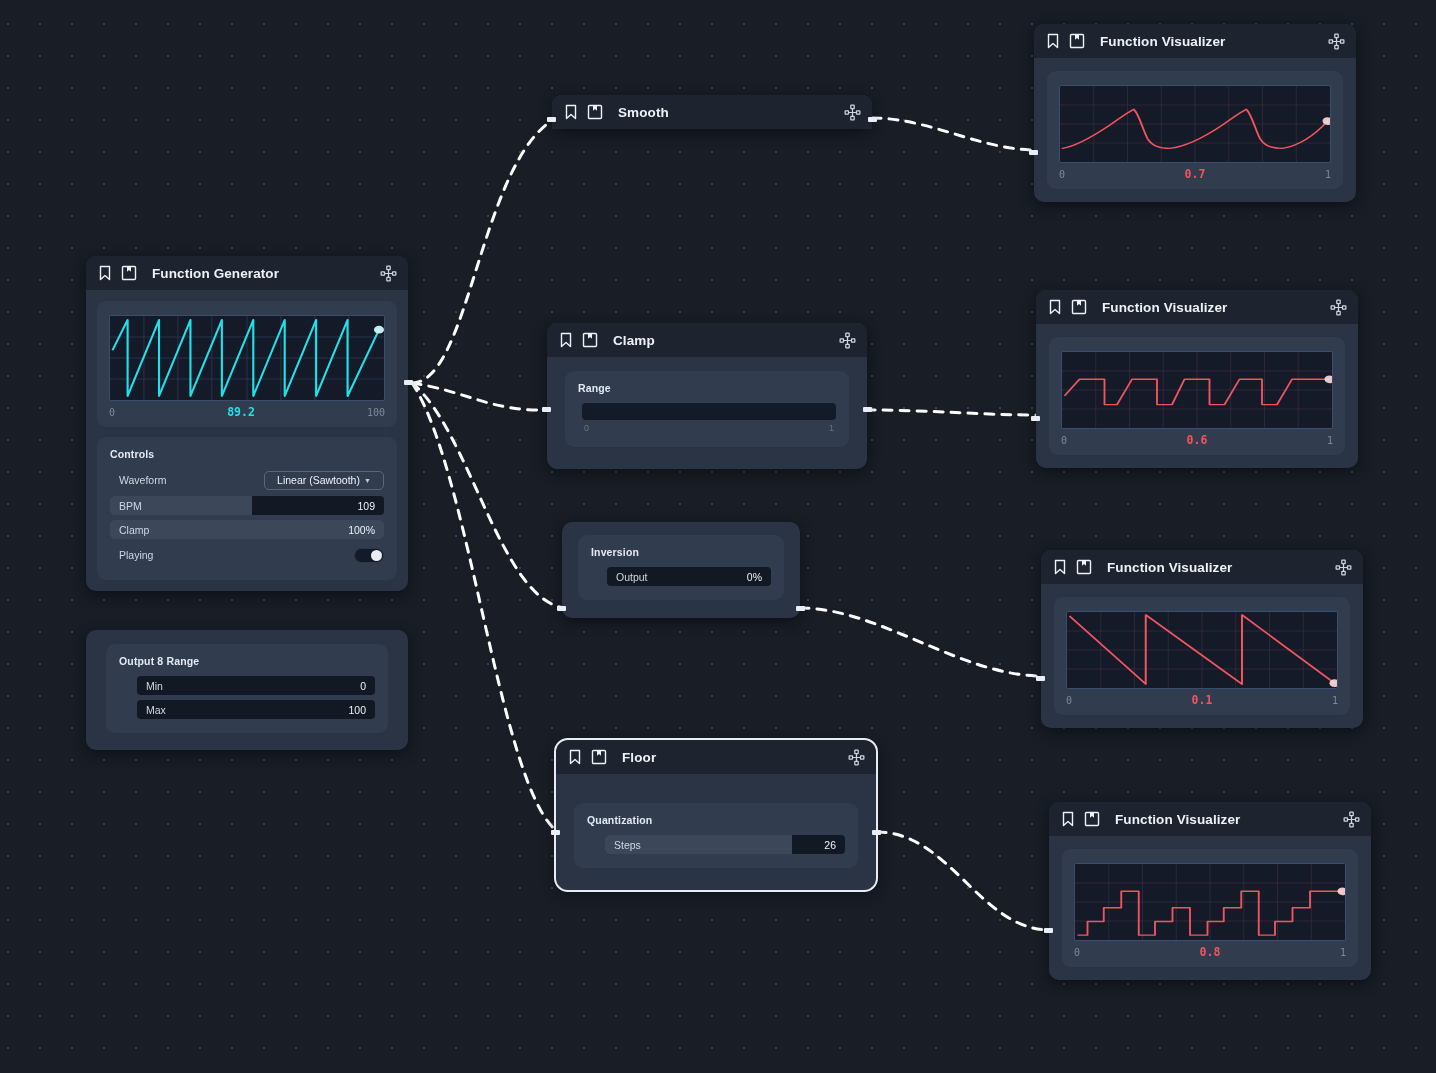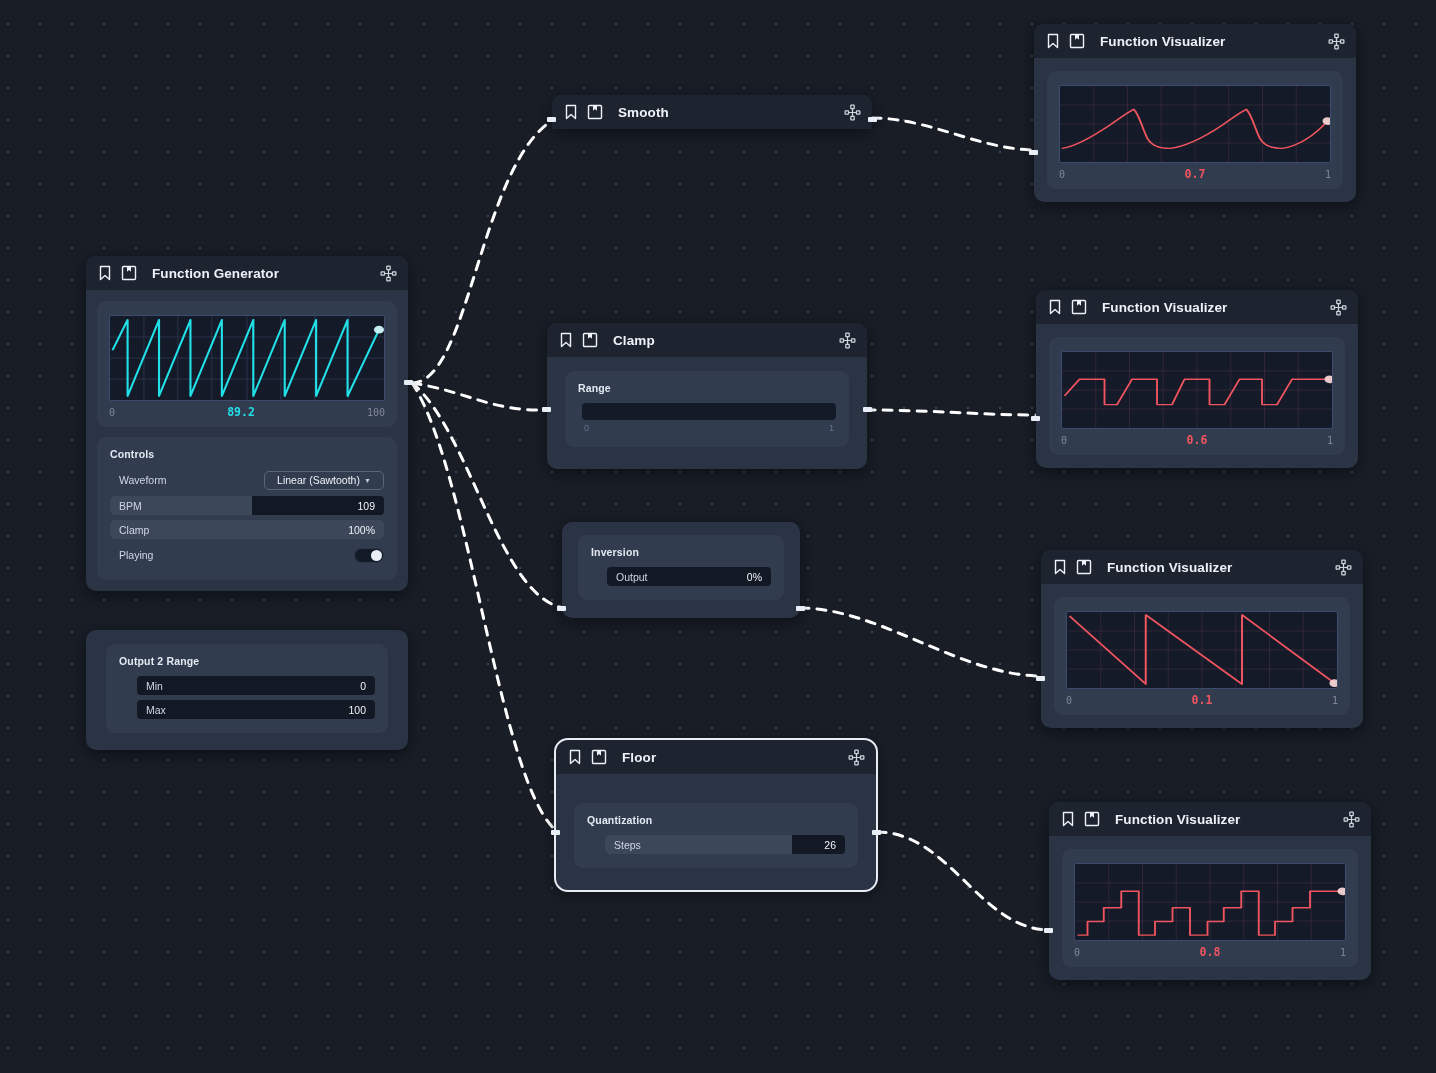--- a/index.html
+++ b/index.html
@@ -217,21 +217,21 @@
               <span class="knob"></span>
             </span>
         </div>
       </div>
     </div>
     <div class="port" style="right:-5px; top:124px;"></div>
   </div>
 
   <div class="node" style="left:86px; top:630px; width:322px; height:120px;">
     <div class="panel" style="margin:14px 20px;">
-      <div class="panel-title">Output 2 Range</div>
+      <div class="panel-title">Output 8 Range</div>
       <div class="srow" style="margin-left:18px;">
         <span class="lbl">Min</span>
         <span class="val">0</span>
       </div>
       <div class="srow" style="margin-left:18px; margin-bottom:0;">
         <span class="lbl">Max</span>
         <span class="val">100</span>
       </div>
     </div>
   </div>

